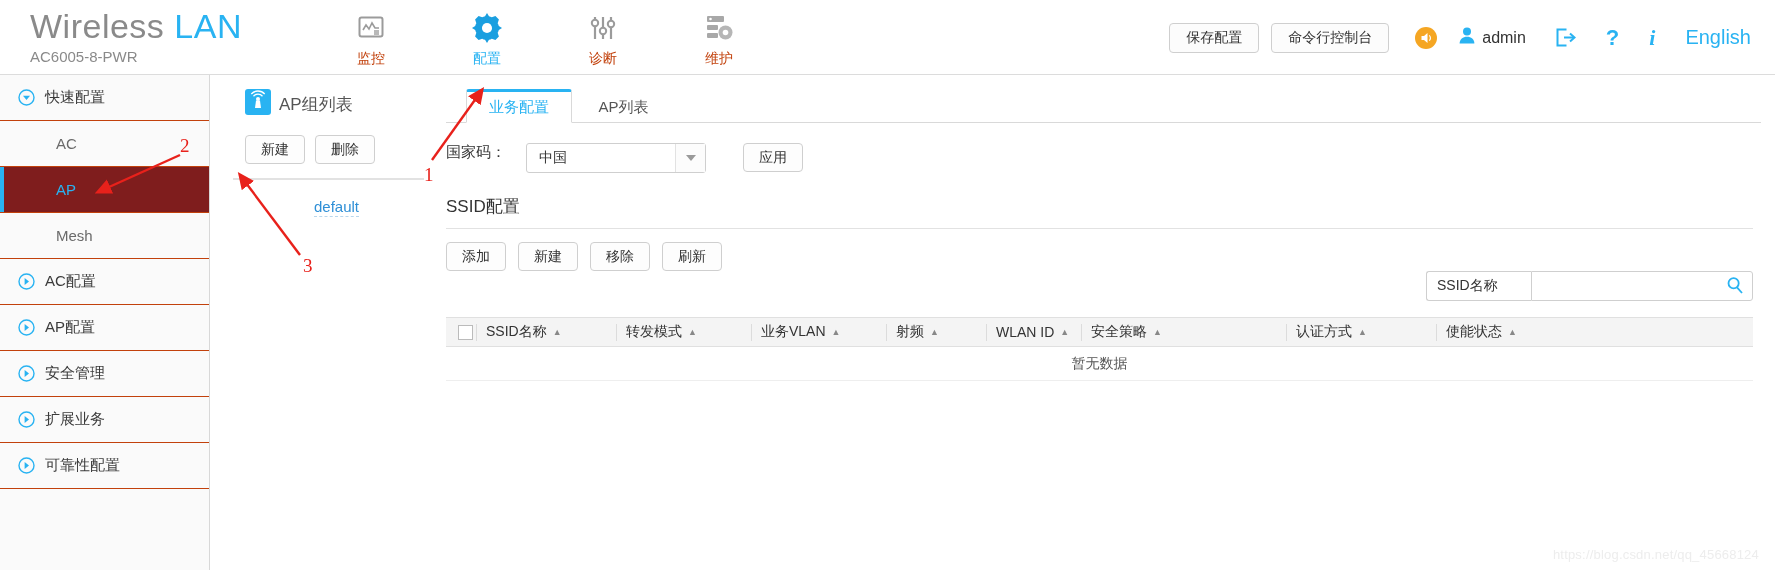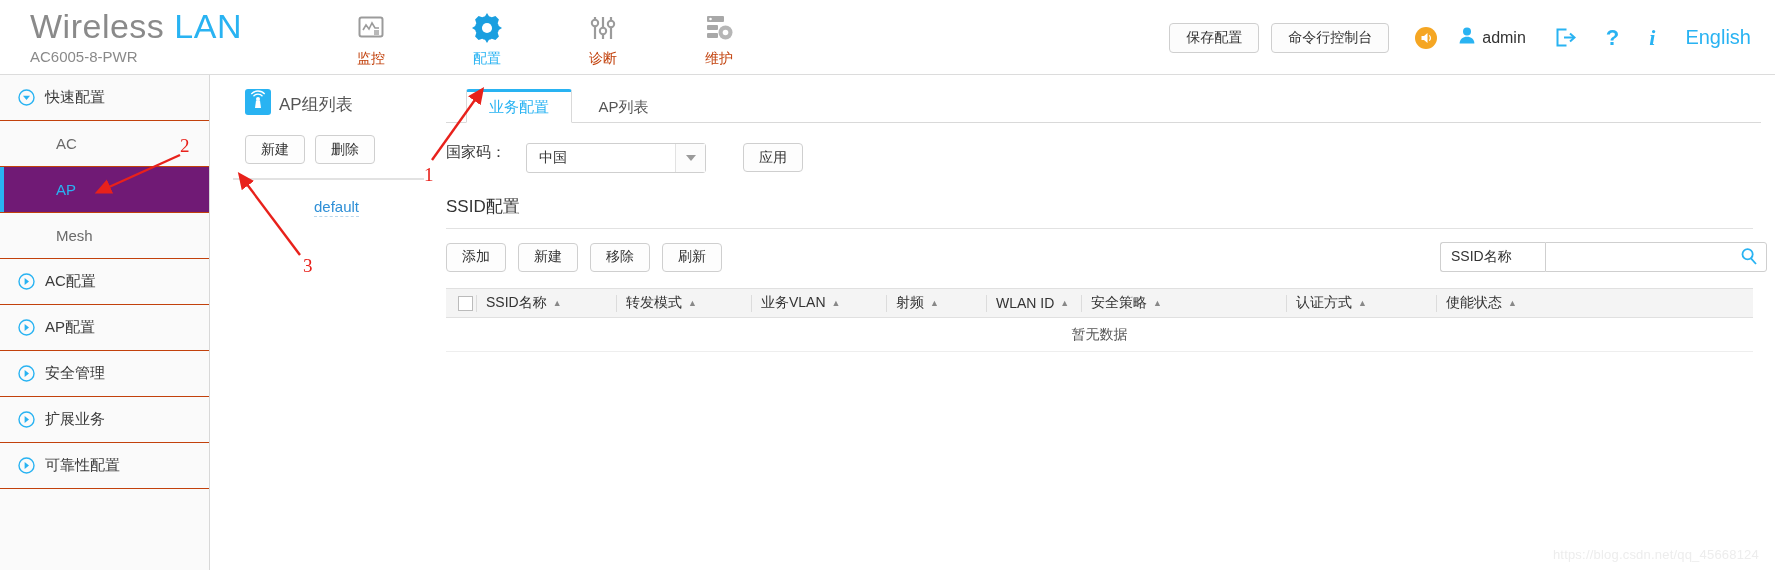--- a/index.html
+++ b/index.html
@@ -55,21 +55,21 @@
     position:absolute; left:0; top:75px; width:210px; height:495px;
     background:#fafafa; border-right:1px solid #d8d8d8;
   }
   .side-item {
     height:46px; display:flex; align-items:center;
     border-bottom:1px solid #c2410c; cursor:pointer; position:relative;
     font-size:15px; color:#3b3b3b; padding-left:18px;
   }
   .side-item .circ { margin-right:10px; display:flex; }
   .side-item.sub { padding-left:56px; color:#6a6a6a; }
-  .side-item.sub.selected { color:#29b3f2; background:#701a75; }
+  .side-item.sub.selected { color:#29b3f2; background:#7f1d1d; }
   .side-item.sub.selected::before {
     content:""; position:absolute; left:0; top:0; bottom:0; width:4px; background:#29b3f2;
   }
 
   
   .apgroup {
     position:absolute; left:211px; top:75px; width:212px; height:495px;
     background:#ffffff; border-right:1px solid #ec4899;margin-left:20px;
   }
   .apg-title { display:flex; align-items:center; gap:8px; padding:14px 0 0 14px; }
@@ -109,21 +109,21 @@
   .select .dd {
     position:absolute; right:0; top:0; bottom:0; width:30px; border-left:1px solid #e2e2e2;
     display:flex; align-items:center; justify-content:center; background:#fcfcfc;
   }
   .caret { width:0; height:0; border-left:5px solid transparent; border-right:5px solid transparent; border-top:6px solid #9a9a9a; }
   .apply-btn { margin-left:21px; }
 
   .sec-title { font-size:17px; color:#333; margin:22px 0 0 22px; }
   .sec-rule { height:1px; background:#e2e2e2; margin:10px 22px 0 22px; }
 
-  .toolbar-row { display:flex; align-items:center; margin:13px 8px 0 22px; }
+  .toolbar-row { display:flex; margin:13px 22px 0 22px;flex-direction:column; }
   .toolbar-btns { display:flex; gap:12px; }
   .searchbox { margin-left:auto; display:flex; height:30px; }
   .search-field {
     width:105px; border:1px solid #cfcfcf; border-right:none; border-radius:3px 0 0 3px;
     background:#fff; display:flex; align-items:center; padding-left:10px; font-size:14px; color:#333; cursor:pointer;
   }
   .search-input-wrap {
     width:222px; border:1px solid #cfcfcf; border-radius:0 3px 3px 0; background:#fff;
     display:flex; align-items:center; position:relative;
   }

